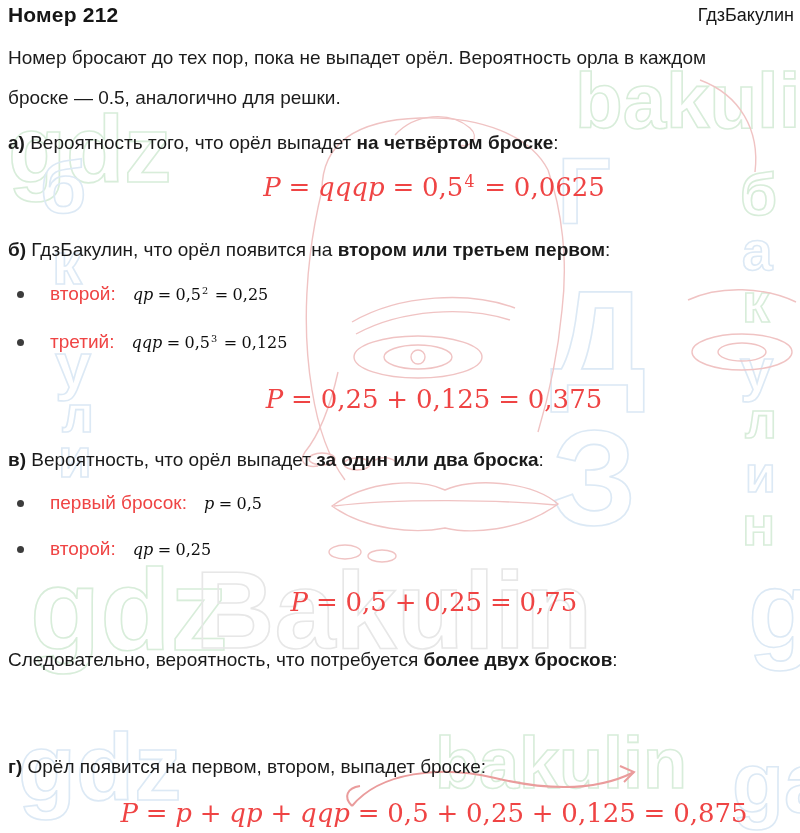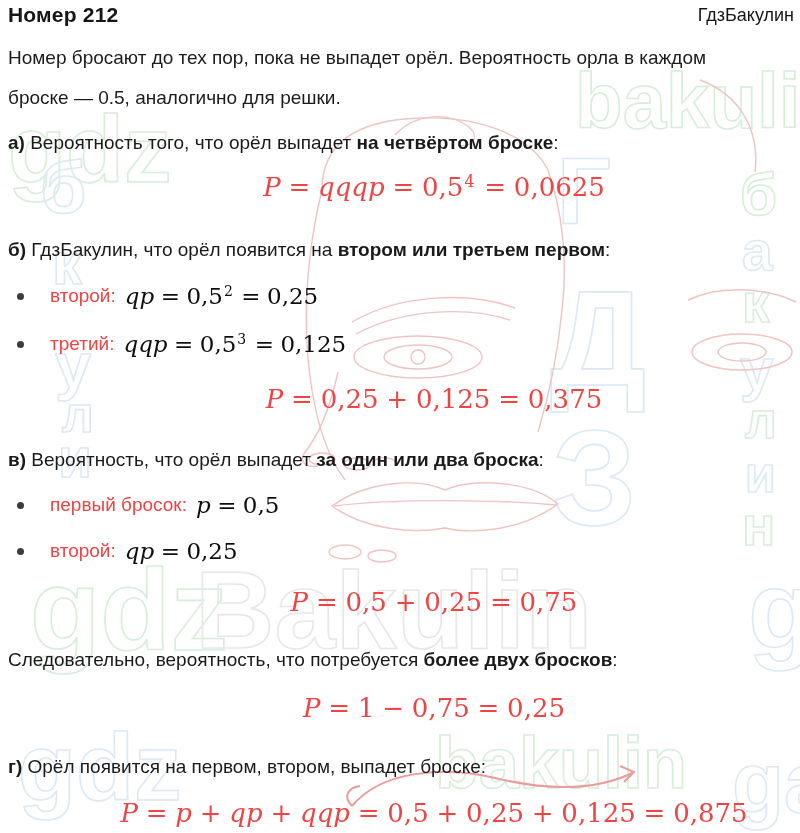--- a/index.html
+++ b/index.html
@@ -24,21 +24,21 @@
     white-space:nowrap;
   }
   .m-v { font-style:italic; }
   .m-n { font-style:normal; }
   .m-o { margin:0 0.30em; }
   .m-s { font-size:61%; position:relative; top:-0.58em; margin-left:1px; margin-right:2px; }
 
   .bullet-row { position:absolute; left:8px; display:flex; align-items:center; white-space:nowrap; }
   .bullet-dot { width:7px; height:7px; border-radius:50%; background:#3c3c3c; margin:0 26px 0 9px; flex:0 0 auto; }
   .bullet-label { font-size:19px; color:#ef4444; margin-right:9px; }
-  .bullet-math { font-family:"DejaVu Serif","Liberation Serif",serif; font-size:23px; color:#0e0e0e; }
+  .bullet-math { font-family:"DejaVu Serif","Liberation Serif",serif; font-size:16px; color:#0e0e0e;margin-left:8px; }
   .bullet-math .m-o { margin:0 0.28em; }
 
   .wm-text { font-family:"Liberation Sans", sans-serif; font-weight:bold; }
 </style>
 </head>
 <body>
 
 <div class="page">
 
   <div class="wm-layer">
@@ -139,19 +139,18 @@
       <span class="bullet-math"><span class="m-v">p</span><span class="m-o">=</span><span class="m-n">0,5</span></span>
     </div>
     <div class="bullet-row" style="top:538px">
       <span class="bullet-dot"></span>
       <span class="bullet-label">второй:</span>
       <span class="bullet-math"><span class="m-v">qp</span><span class="m-o">=</span><span class="m-n">0,25</span></span>
     </div>
     <div class="formula" style="top:586px"><span class="m-v">P</span><span class="m-o">=</span><span class="m-n">0,5</span><span class="m-o">+</span><span class="m-n">0,25</span><span class="m-o">=</span><span class="m-n">0,75</span></div>
 
     <div class="heading" style="top:648px"><span>Следовательно, вероятность, что потребуется </span><span class="b">более двух бросков</span><span>:</span></div>
-    <div class="formula" style="top:692px"><span class="m-v">P</span><span class="m-o">=</span><span class="m-n">1</span><span class="m-o">−</span><span class="m-n">0,75</span><span class="m-o">=</span><span class="m-n">0,25</span></div>
 
     <div class="heading" style="top:755px"><span class="b">г)</span><span> Орёл появится на первом, втором, выпадет броске:</span></div>
     <div class="formula" style="top:797px"><span class="m-v">P</span><span class="m-o">=</span><span class="m-v">p</span><span class="m-o">+</span><span class="m-v">qp</span><span class="m-o">+</span><span class="m-v">qqp</span><span class="m-o">=</span><span class="m-n">0,5</span><span class="m-o">+</span><span class="m-n">0,25</span><span class="m-o">+</span><span class="m-n">0,125</span><span class="m-o">=</span><span class="m-n">0,875</span></div>
 
   </div>
 </div>
 
 </body></html>

